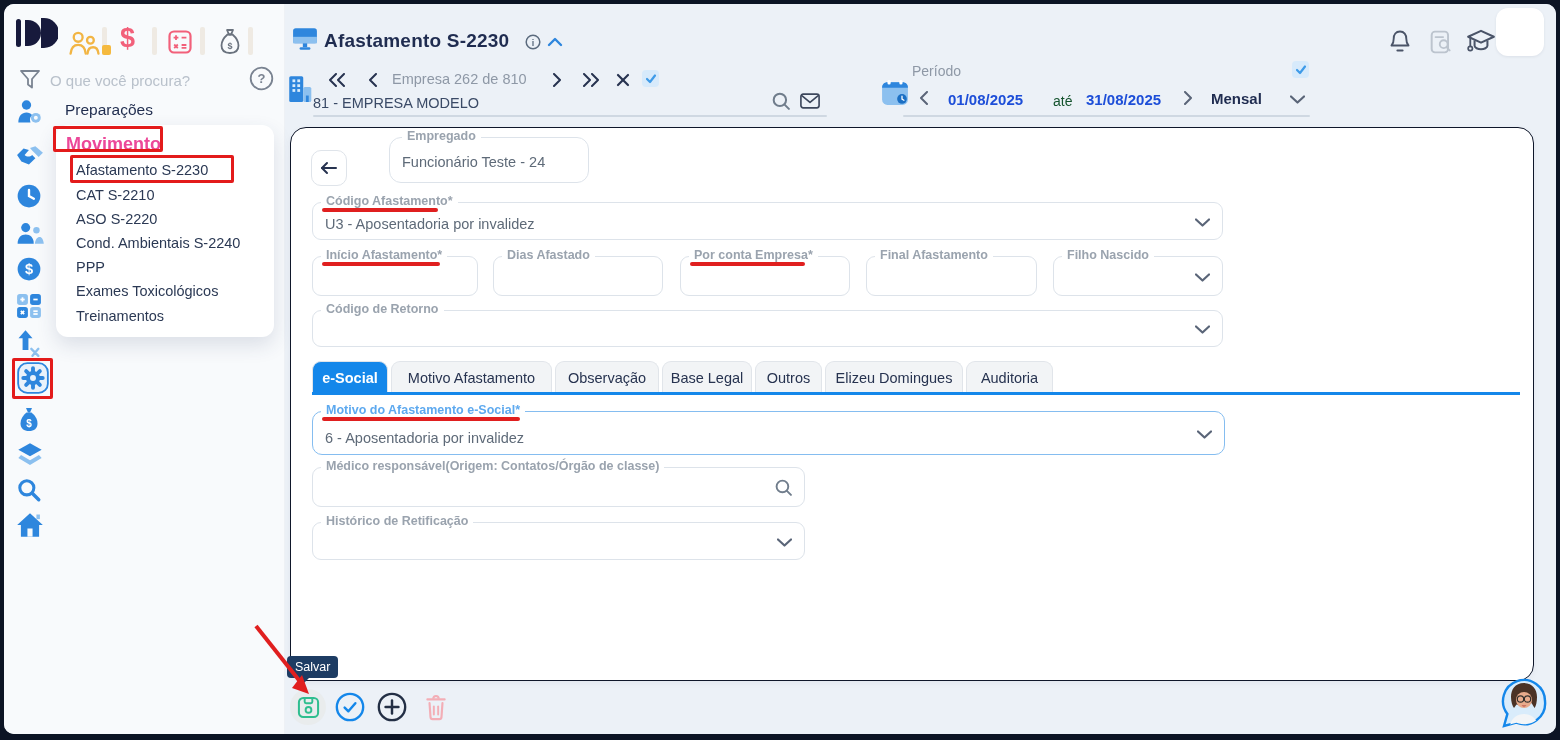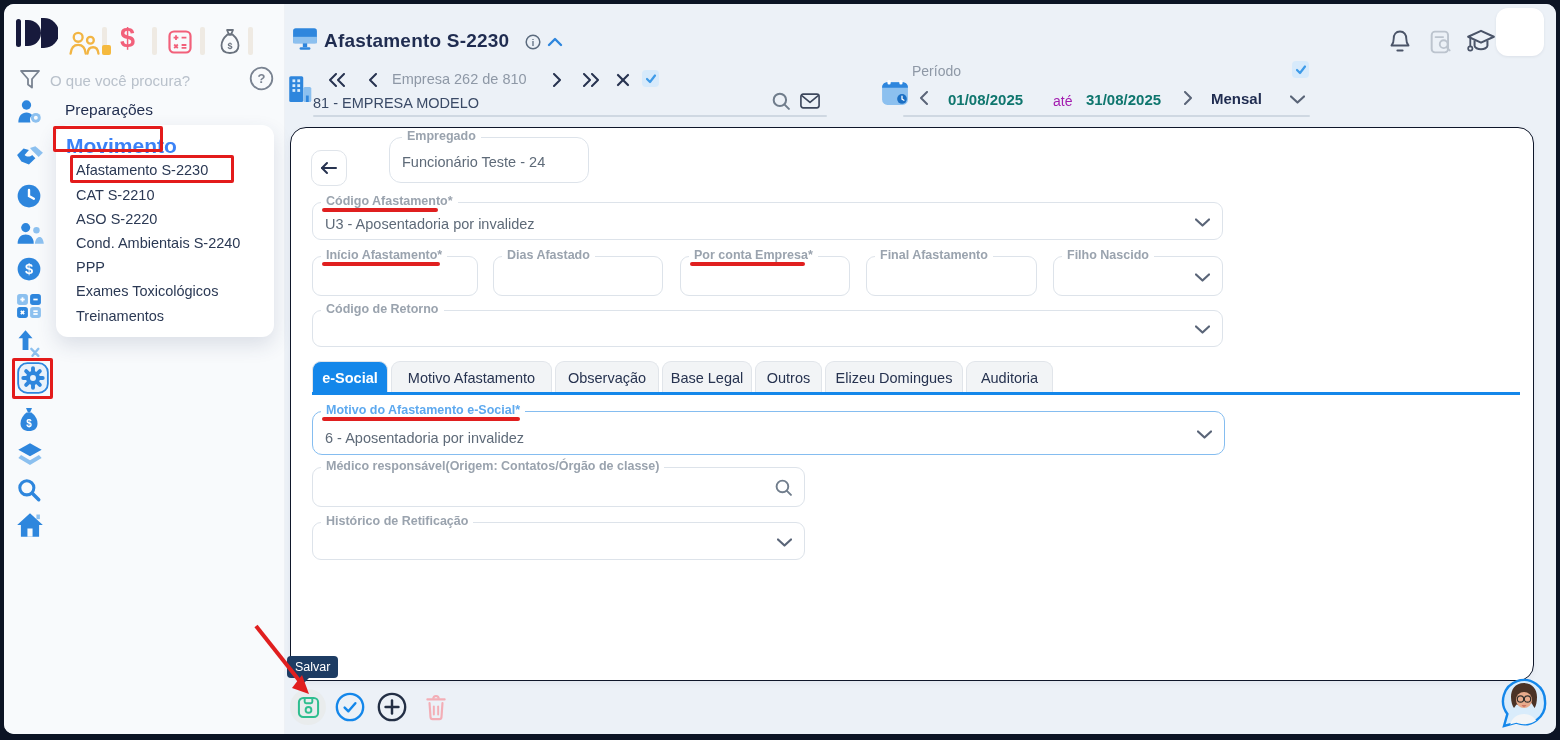--- a/index.html
+++ b/index.html
@@ -11,33 +11,33 @@
 
   
   .abs{position:absolute;}
   .divider-v{position:absolute;width:5px;height:28px;background:#efeae3;border-radius:2px;top:23px;}
 
   
   .search-input{position:absolute;left:44px;top:62px;width:190px;height:28px;border:none;background:transparent;font-size:15px;color:#566170;outline:none;}
   .search-input::placeholder{color:#b9c1cb;}
   .section-title{position:absolute;left:61px;top:97px;font-size:15.5px;font-weight:normal;color:#1f2c4e;}
   .popup{position:absolute;left:52px;top:121px;width:218px;height:212px;background:#ffffff;border-radius:12px;box-shadow:0 8px 20px rgba(40,60,100,.14);}
-  .menu-title{position:absolute;left:10px;top:9px;font-size:21px;font-weight:bold;color:#3b82f6;}
+  .menu-title{position:absolute;left:10px;top:9px;font-size:18px;font-weight:bold;color:#ec4899;}
   .menu-item{position:absolute;left:20px;font-size:14.5px;color:#2b3954;white-space:nowrap;cursor:pointer;}
   .redbox{position:absolute;border:3px solid #e31b1b;border-radius:2px;z-index:30;pointer-events:none;}
   .rail-item{position:absolute;left:12px;width:28px;height:28px;cursor:pointer;}
 
   
   .page-title{position:absolute;left:320px;top:26px;font-size:19px;font-weight:bold;color:#1f2c50;letter-spacing:.2px;}
   .nav-counter{position:absolute;left:388px;top:67px;font-size:14.5px;color:#8e98a6;}
   .company-name{position:absolute;left:309px;top:91px;font-size:14.5px;font-weight:500;color:#3a4a66;}
   .hr-line{position:absolute;height:2px;background:#cfd8e2;border-radius:1px;}
   .period-label{position:absolute;left:908px;top:59px;font-size:14px;color:#8e98a6;}
-  .date-text{font-size:15px;font-weight:600;color:#0f766e;position:absolute;top:87px;}
-  .ate-text{position:absolute;top:89px;font-size:14px;color:#a21caf;}
+  .date-text{font-size:15px;font-weight:600;color:#1d4ed8;position:absolute;top:87px;}
+  .ate-text{position:absolute;top:89px;font-size:14px;color:#14532d;}
   .mensal{position:absolute;left:1207px;top:86px;font-size:15px;font-weight:bold;color:#1f2c50;}
   .cbx{position:absolute;width:17px;height:17px;border-radius:4px;background:#d7eafb;display:flex;align-items:center;justify-content:center;cursor:pointer;}
   .avatar-sq{position:absolute;left:1492px;top:4px;width:48px;height:48px;border-radius:12px;background:#ffffff;box-shadow:0 1px 3px rgba(30,40,70,.08);cursor:pointer;}
 
   
   .card{position:absolute;left:286px;top:123px;width:1244px;height:554px;background:#fff;border:1px solid #0f172a;border-radius:16px;box-shadow:0 2px 6px rgba(30,40,70,.05);}
   .fbox{position:absolute;background:#fff;border:1.5px solid #dde3ea;border-radius:9px;}
   .flabel{position:absolute;top:-9px;left:8px;background:#fff;padding:0 5px;font-size:12.5px;font-weight:bold;color:#9aa3ae;white-space:nowrap;line-height:15px;}
   .flabel.blue{color:#5da9ef;}
   .fvalue{position:absolute;left:12px;top:13px;font-size:14.5px;color:#5e6a78;white-space:nowrap;}

